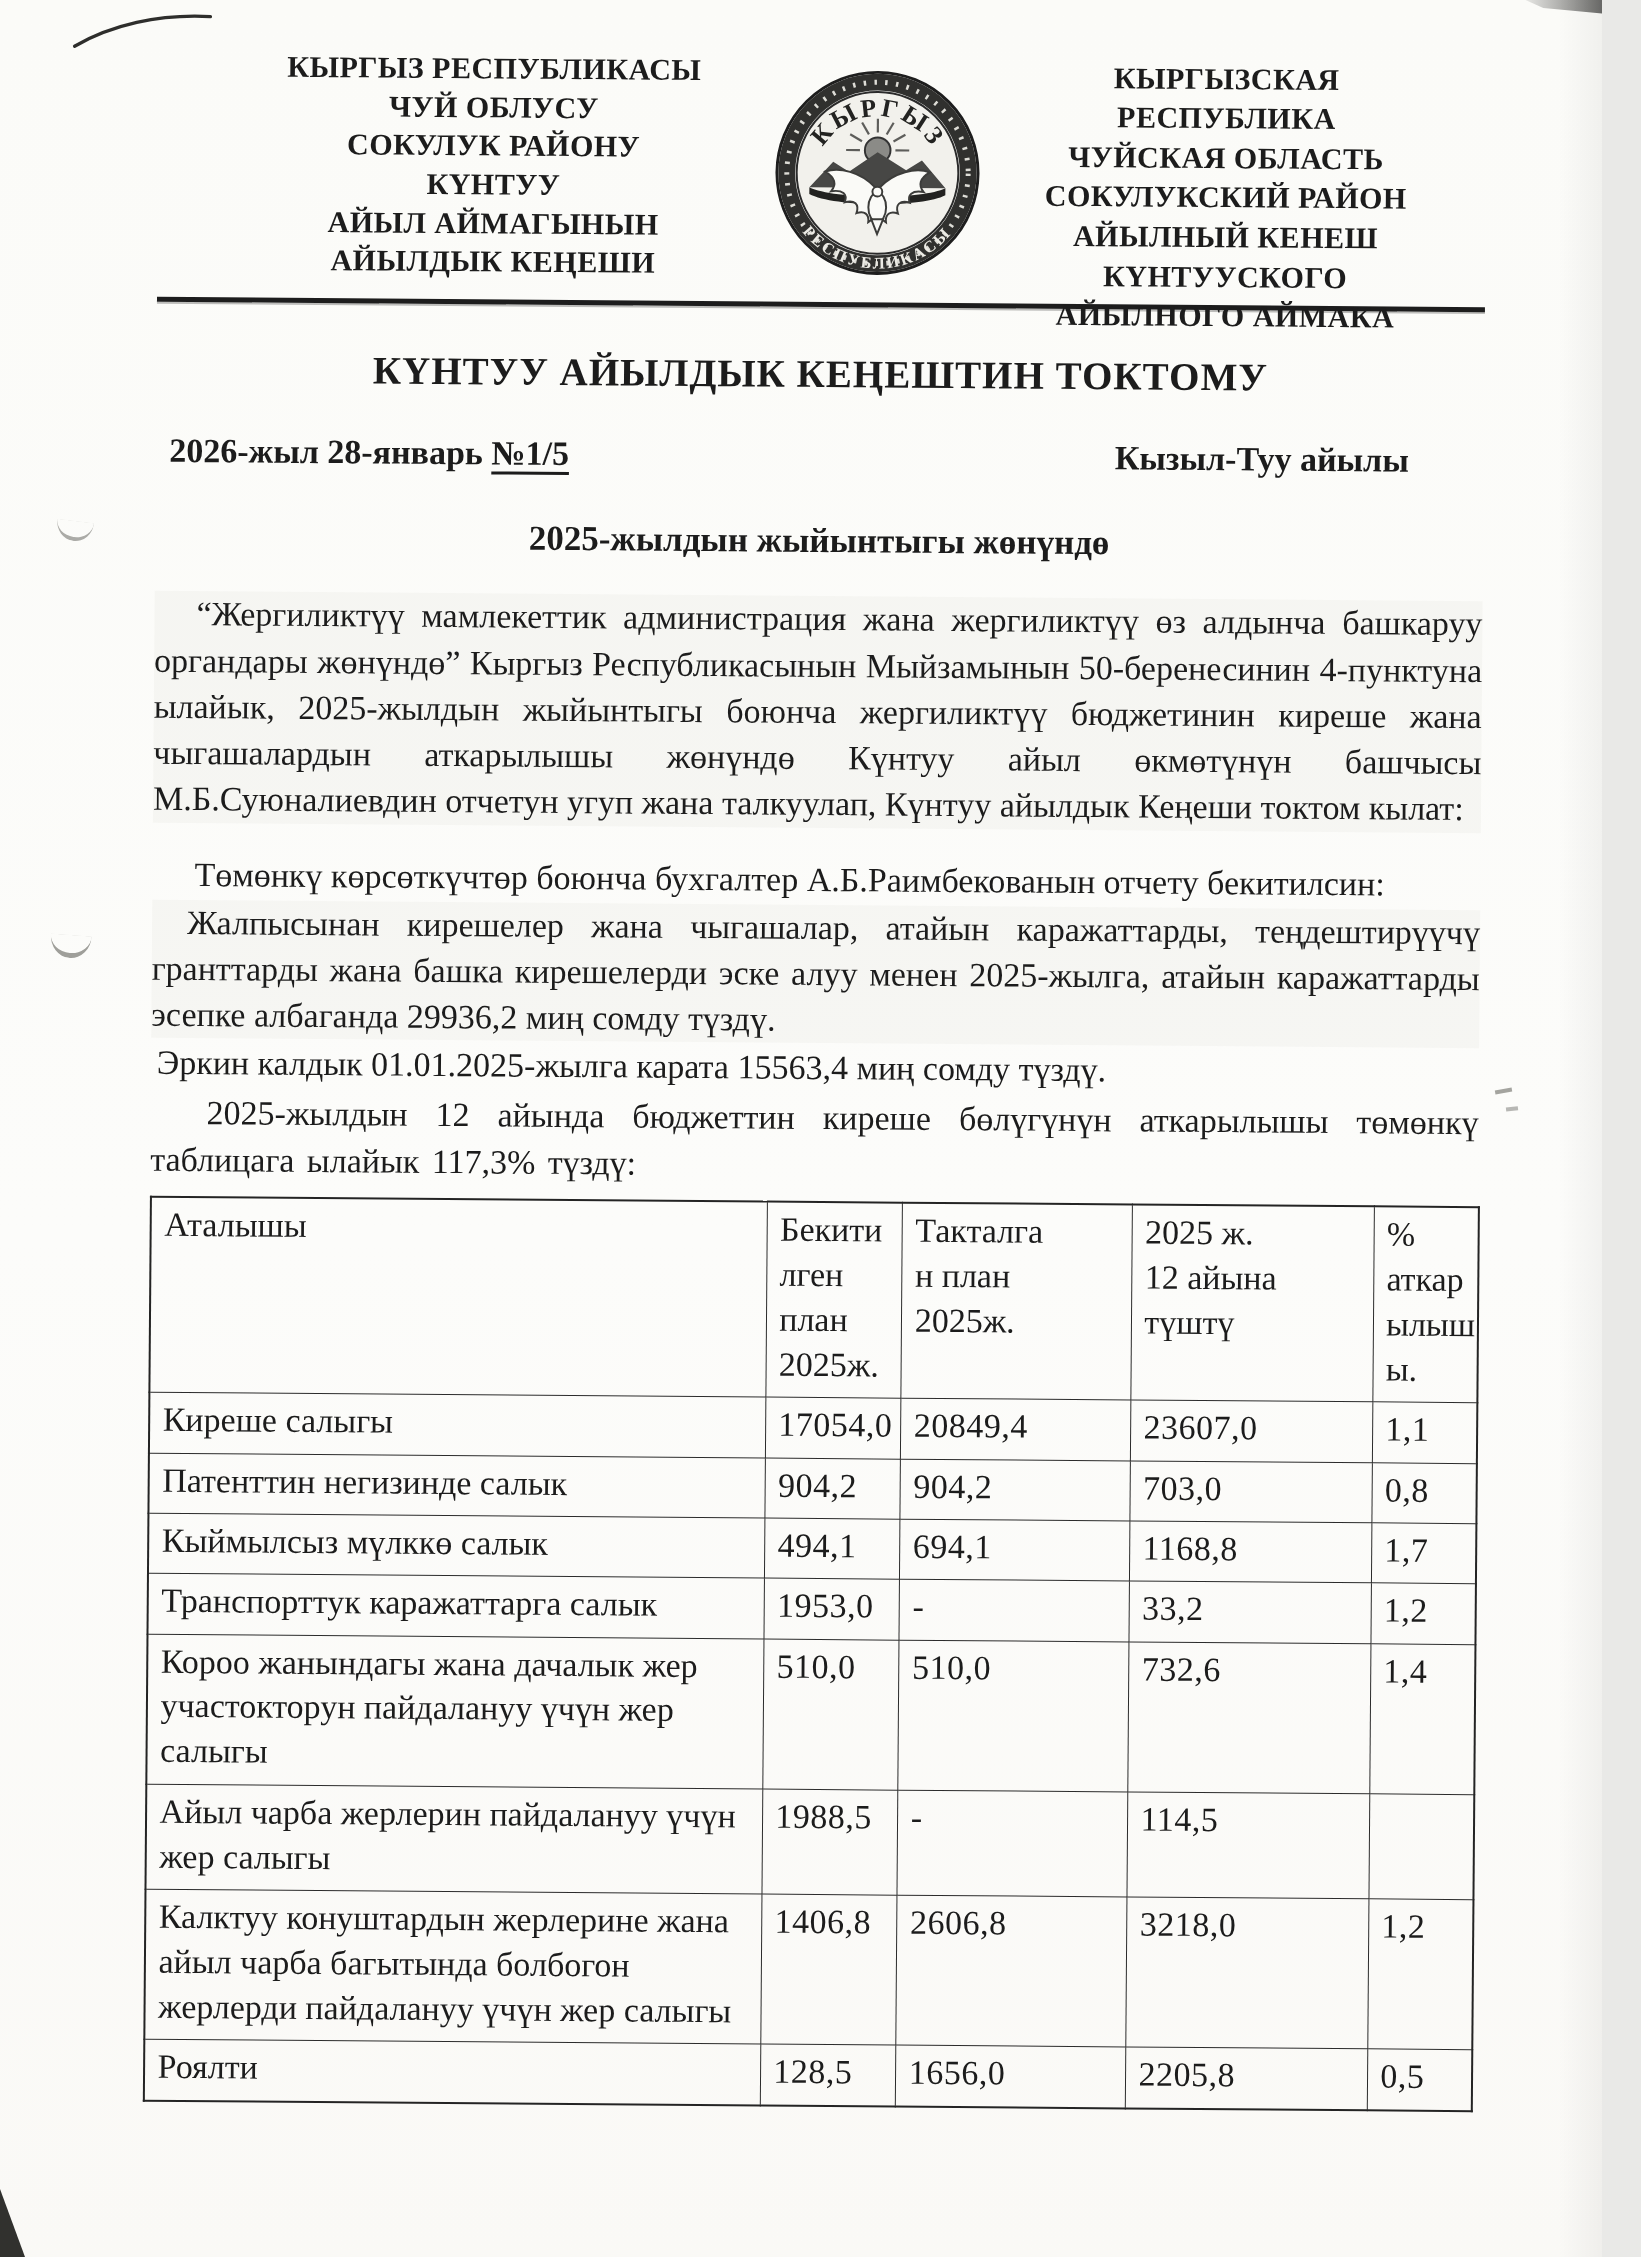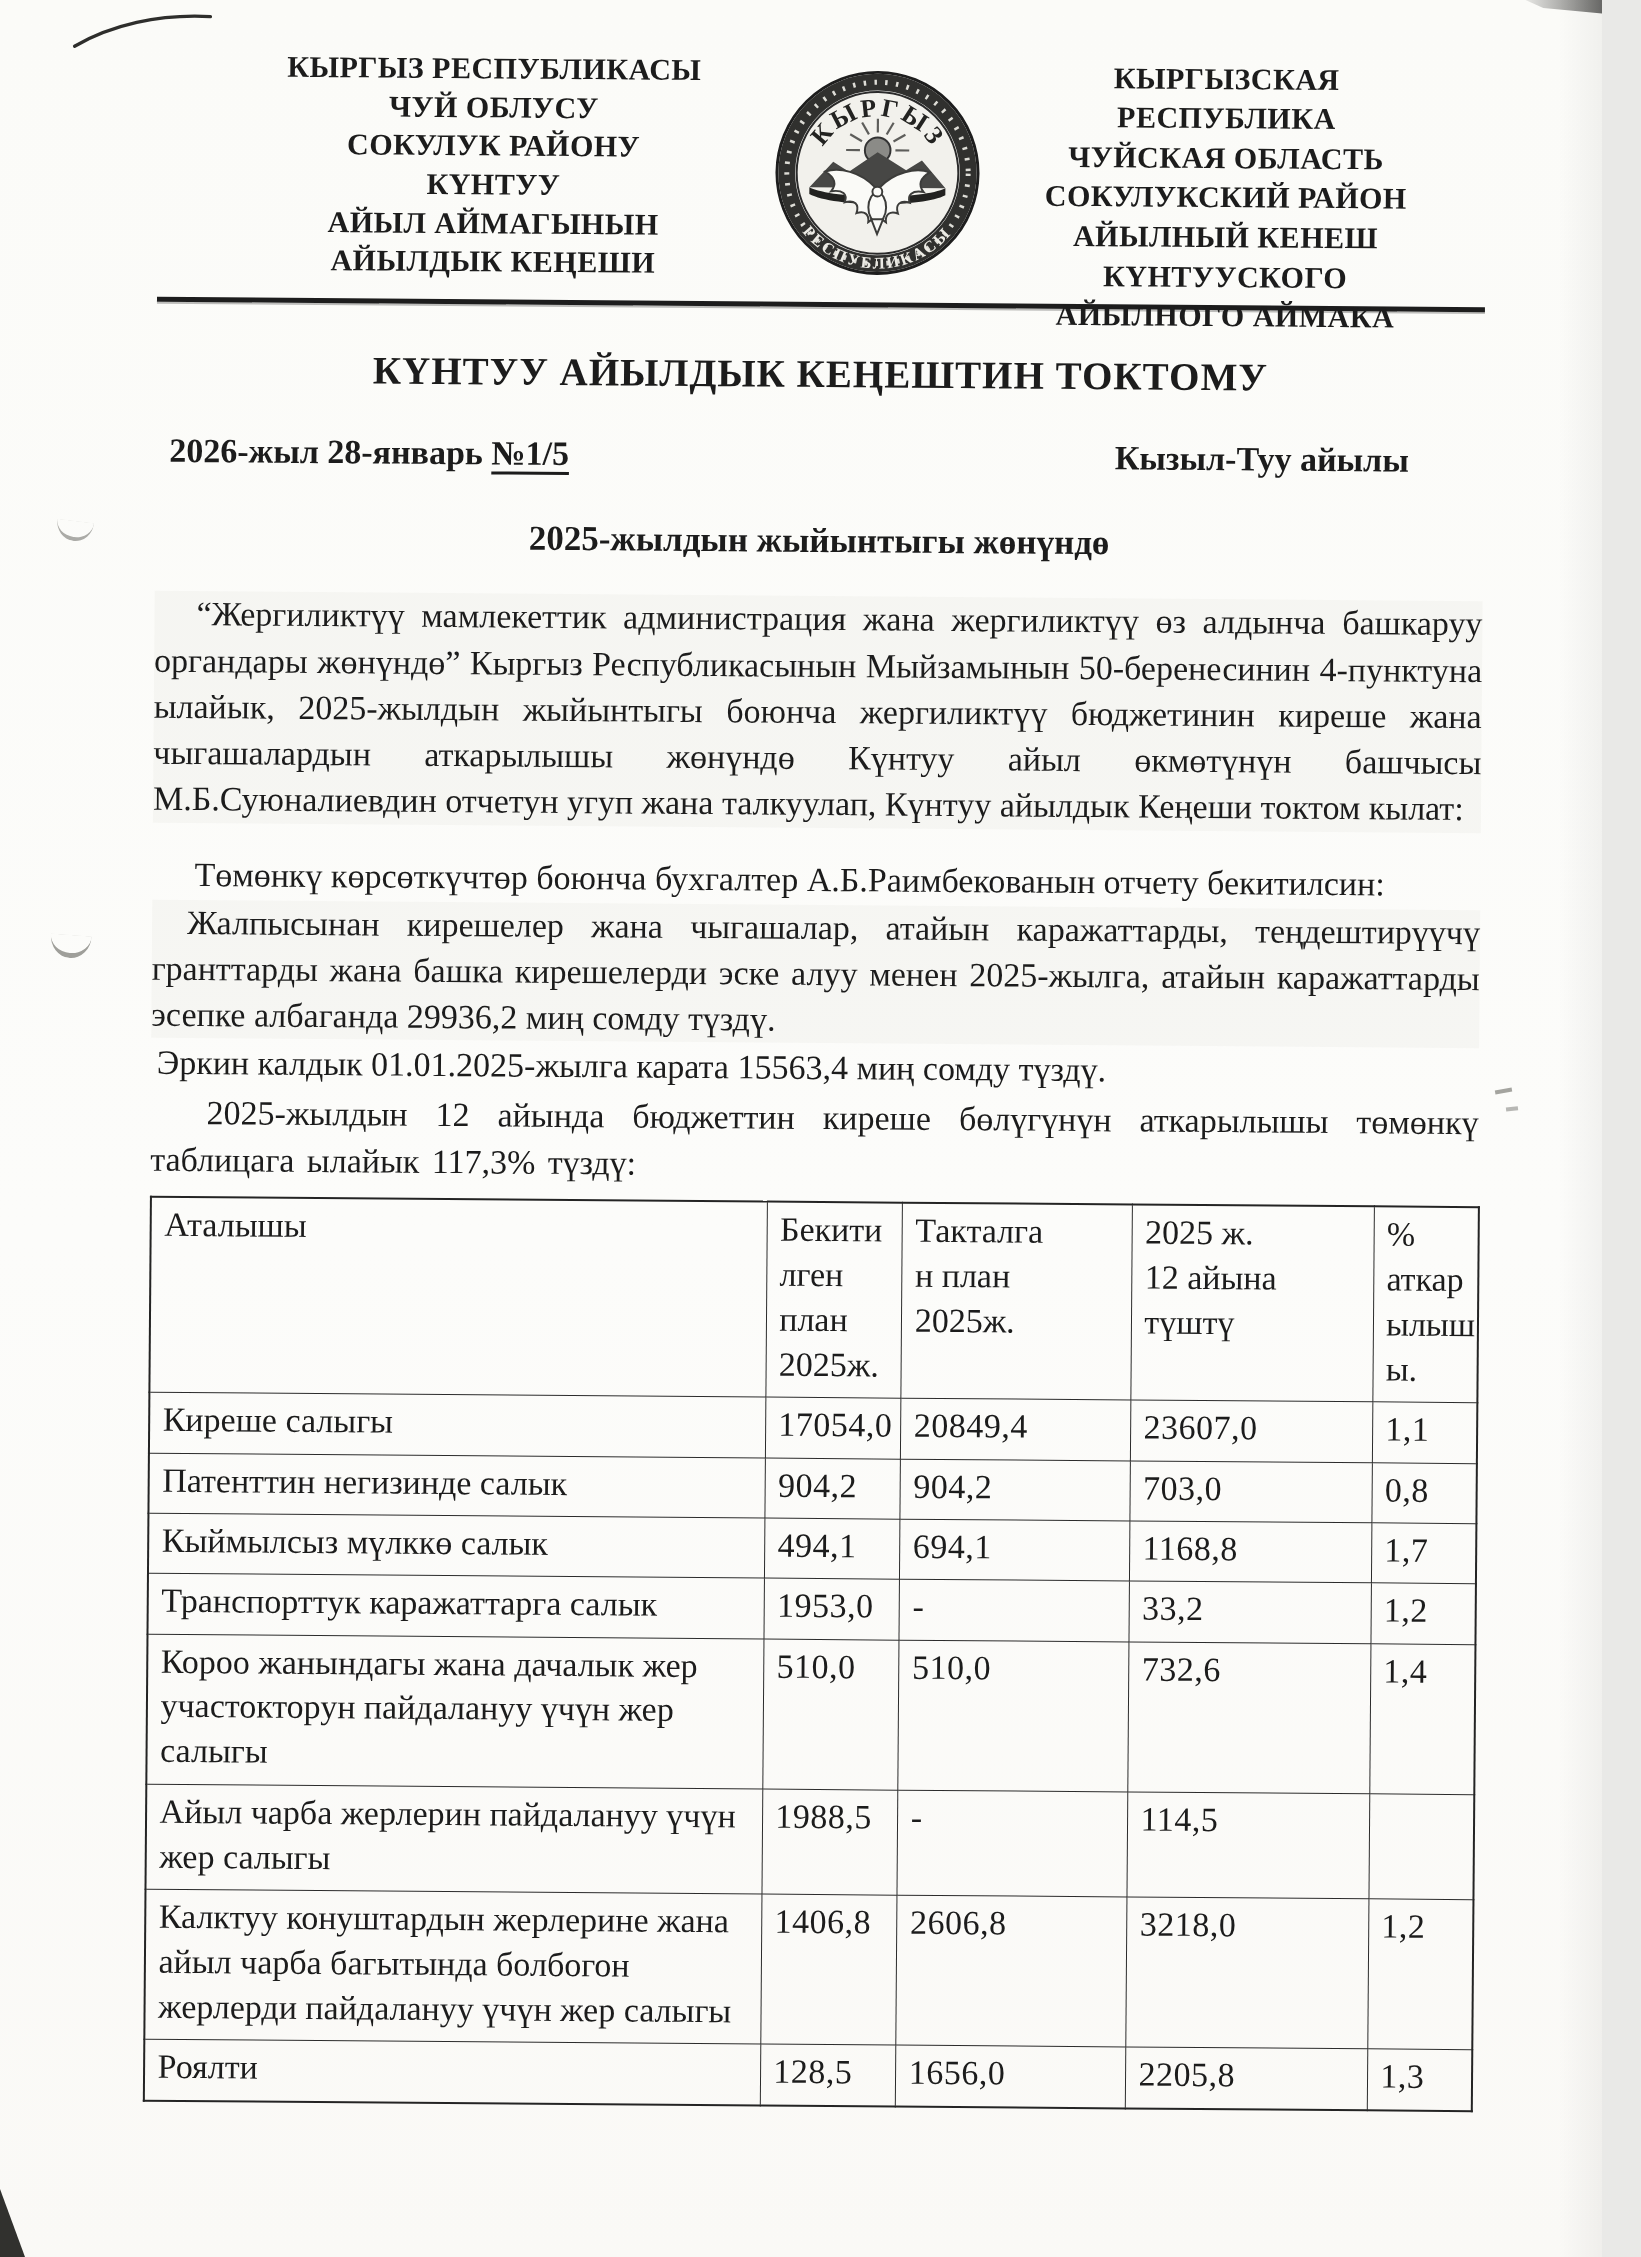--- a/index.html
+++ b/index.html
@@ -228,21 +228,21 @@
         <td class="num">1406,8</td>
         <td class="num">2606,8</td>
         <td class="num">3218,0</td>
         <td class="num">1,2</td>
       </tr>
       <tr>
         <td>Роялти</td>
         <td class="num">128,5</td>
         <td class="num">1656,0</td>
         <td class="num">2205,8</td>
-        <td class="num">1,3</td>
+        <td class="num">0,5</td>
       </tr>
     </tbody>
       </table>
 
   </div>
 
   <svg class="artifact pen-mark" viewBox="0 0 150 46" xmlns="http://www.w3.org/2000/svg">
     <path d="M4 40 C 42 18 92 6 146 9" stroke="#2e2e2c" stroke-width="3.5" fill="none" stroke-linecap="round"></path>
   </svg>
   <div class="artifact crescent-1"></div>

